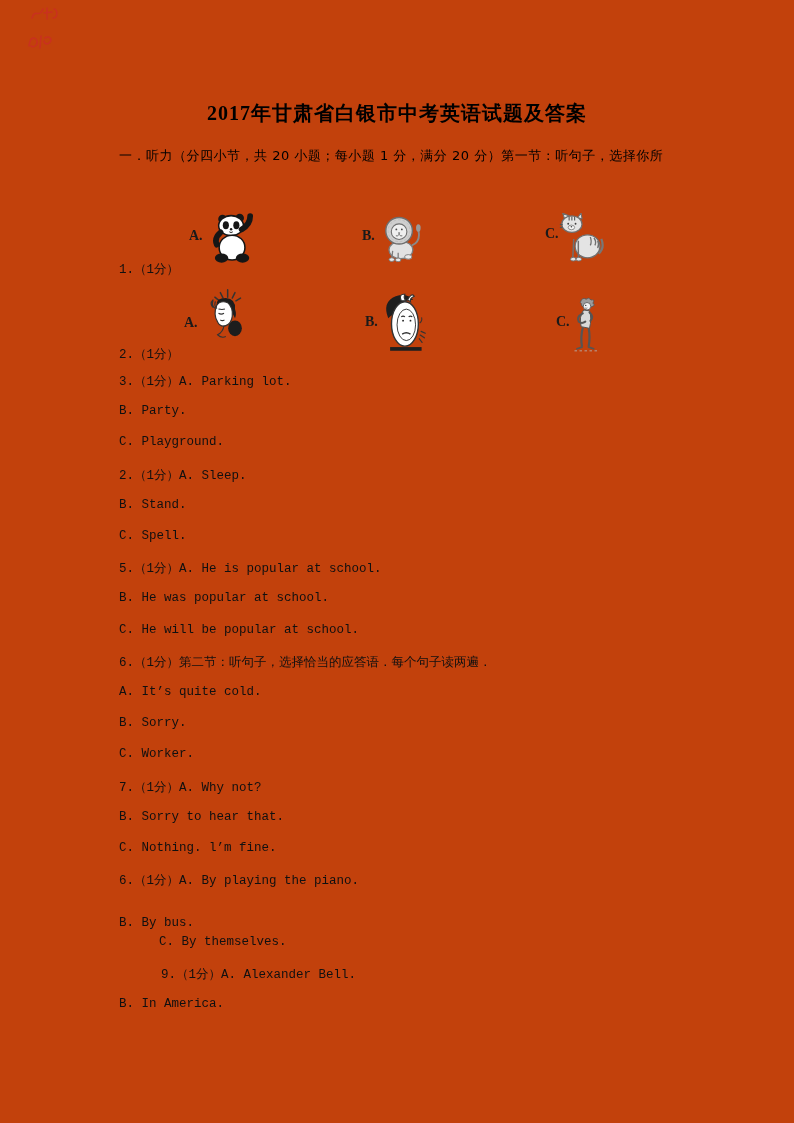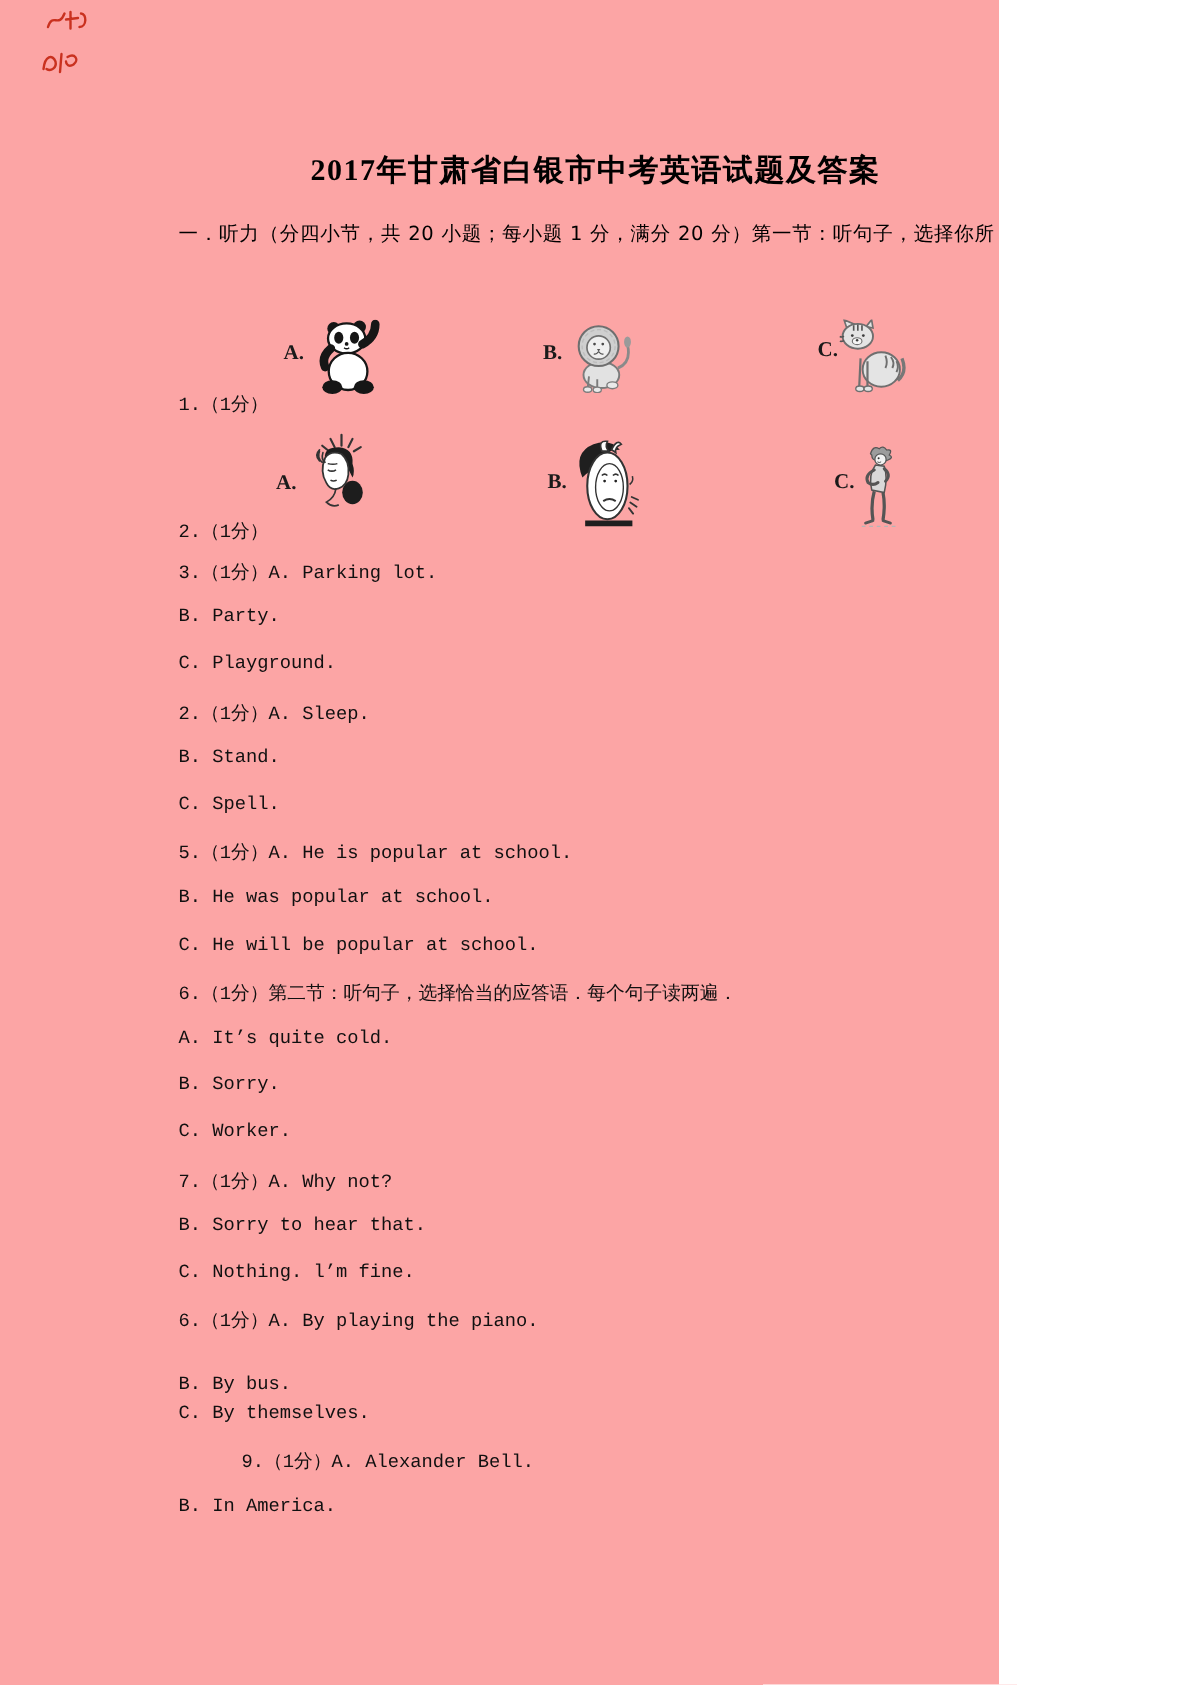--- a/index.html
+++ b/index.html
@@ -1,17 +1,17 @@
 <!DOCTYPE html>
 <html><head>
 <meta charset="utf-8">
 <style>
   html,body { margin:0; padding:0; background:#ffffff; }
   .page {
-    position:relative; width:666px; height:1123px; background:#fca5a5;
+    position:relative; width:794px; height:1123px; background:#c2410c;
     overflow:hidden; font-family:"Liberation Mono","DejaVu Sans Mono",monospace;
     color:#111;
   }
   .red-mark { position:absolute; }
   .doc-title {
     position:absolute; top:100px; left:0; width:794px; text-align:center;
     font-family:"Liberation Serif","DejaVu Serif",serif;
     font-weight:bold; font-size:20px; color:#000; letter-spacing:1px;
     white-space:pre;
   }
@@ -157,18 +157,18 @@
       <div class="tline" style="top: 622.6px;">C. He will be popular at school.</div>
       <div class="tline" style="top: 653.8px;">6.（1分）第二节：听句子，选择恰当的应答语．每个句子读两遍．</div>
       <div class="tline" style="top: 685px;">A. It’s quite cold.</div>
       <div class="tline" style="top: 716.2px;">B. Sorry.</div>
       <div class="tline" style="top: 747.4px;">C. Worker.</div>
       <div class="tline" style="top: 778.6px;">7.（1分）A. Why not?</div>
       <div class="tline" style="top: 809.8px;">B. Sorry to hear that.</div>
       <div class="tline" style="top: 841px;">C. Nothing. l’m fine.</div>
       <div class="tline" style="top: 872.2px;">6.（1分）A. By playing the piano.</div>
       <div class="tline" style="top: 903.4px; margin-top: 13px;">B. By bus.</div>
-      <div class="tline" style="top: 934.6px;">C. By themselves.</div>
+      <div class="tline" style="top: 934.6px; margin-left: 40px;">C. By themselves.</div>
       <div class="tline" style="top: 965.8px; margin-left: 42px;">9.（1分）A. Alexander Bell.</div>
       <div class="tline" style="top: 997px;">B. In America.</div>
     </div>
 
 </div>
 
 </body></html>

